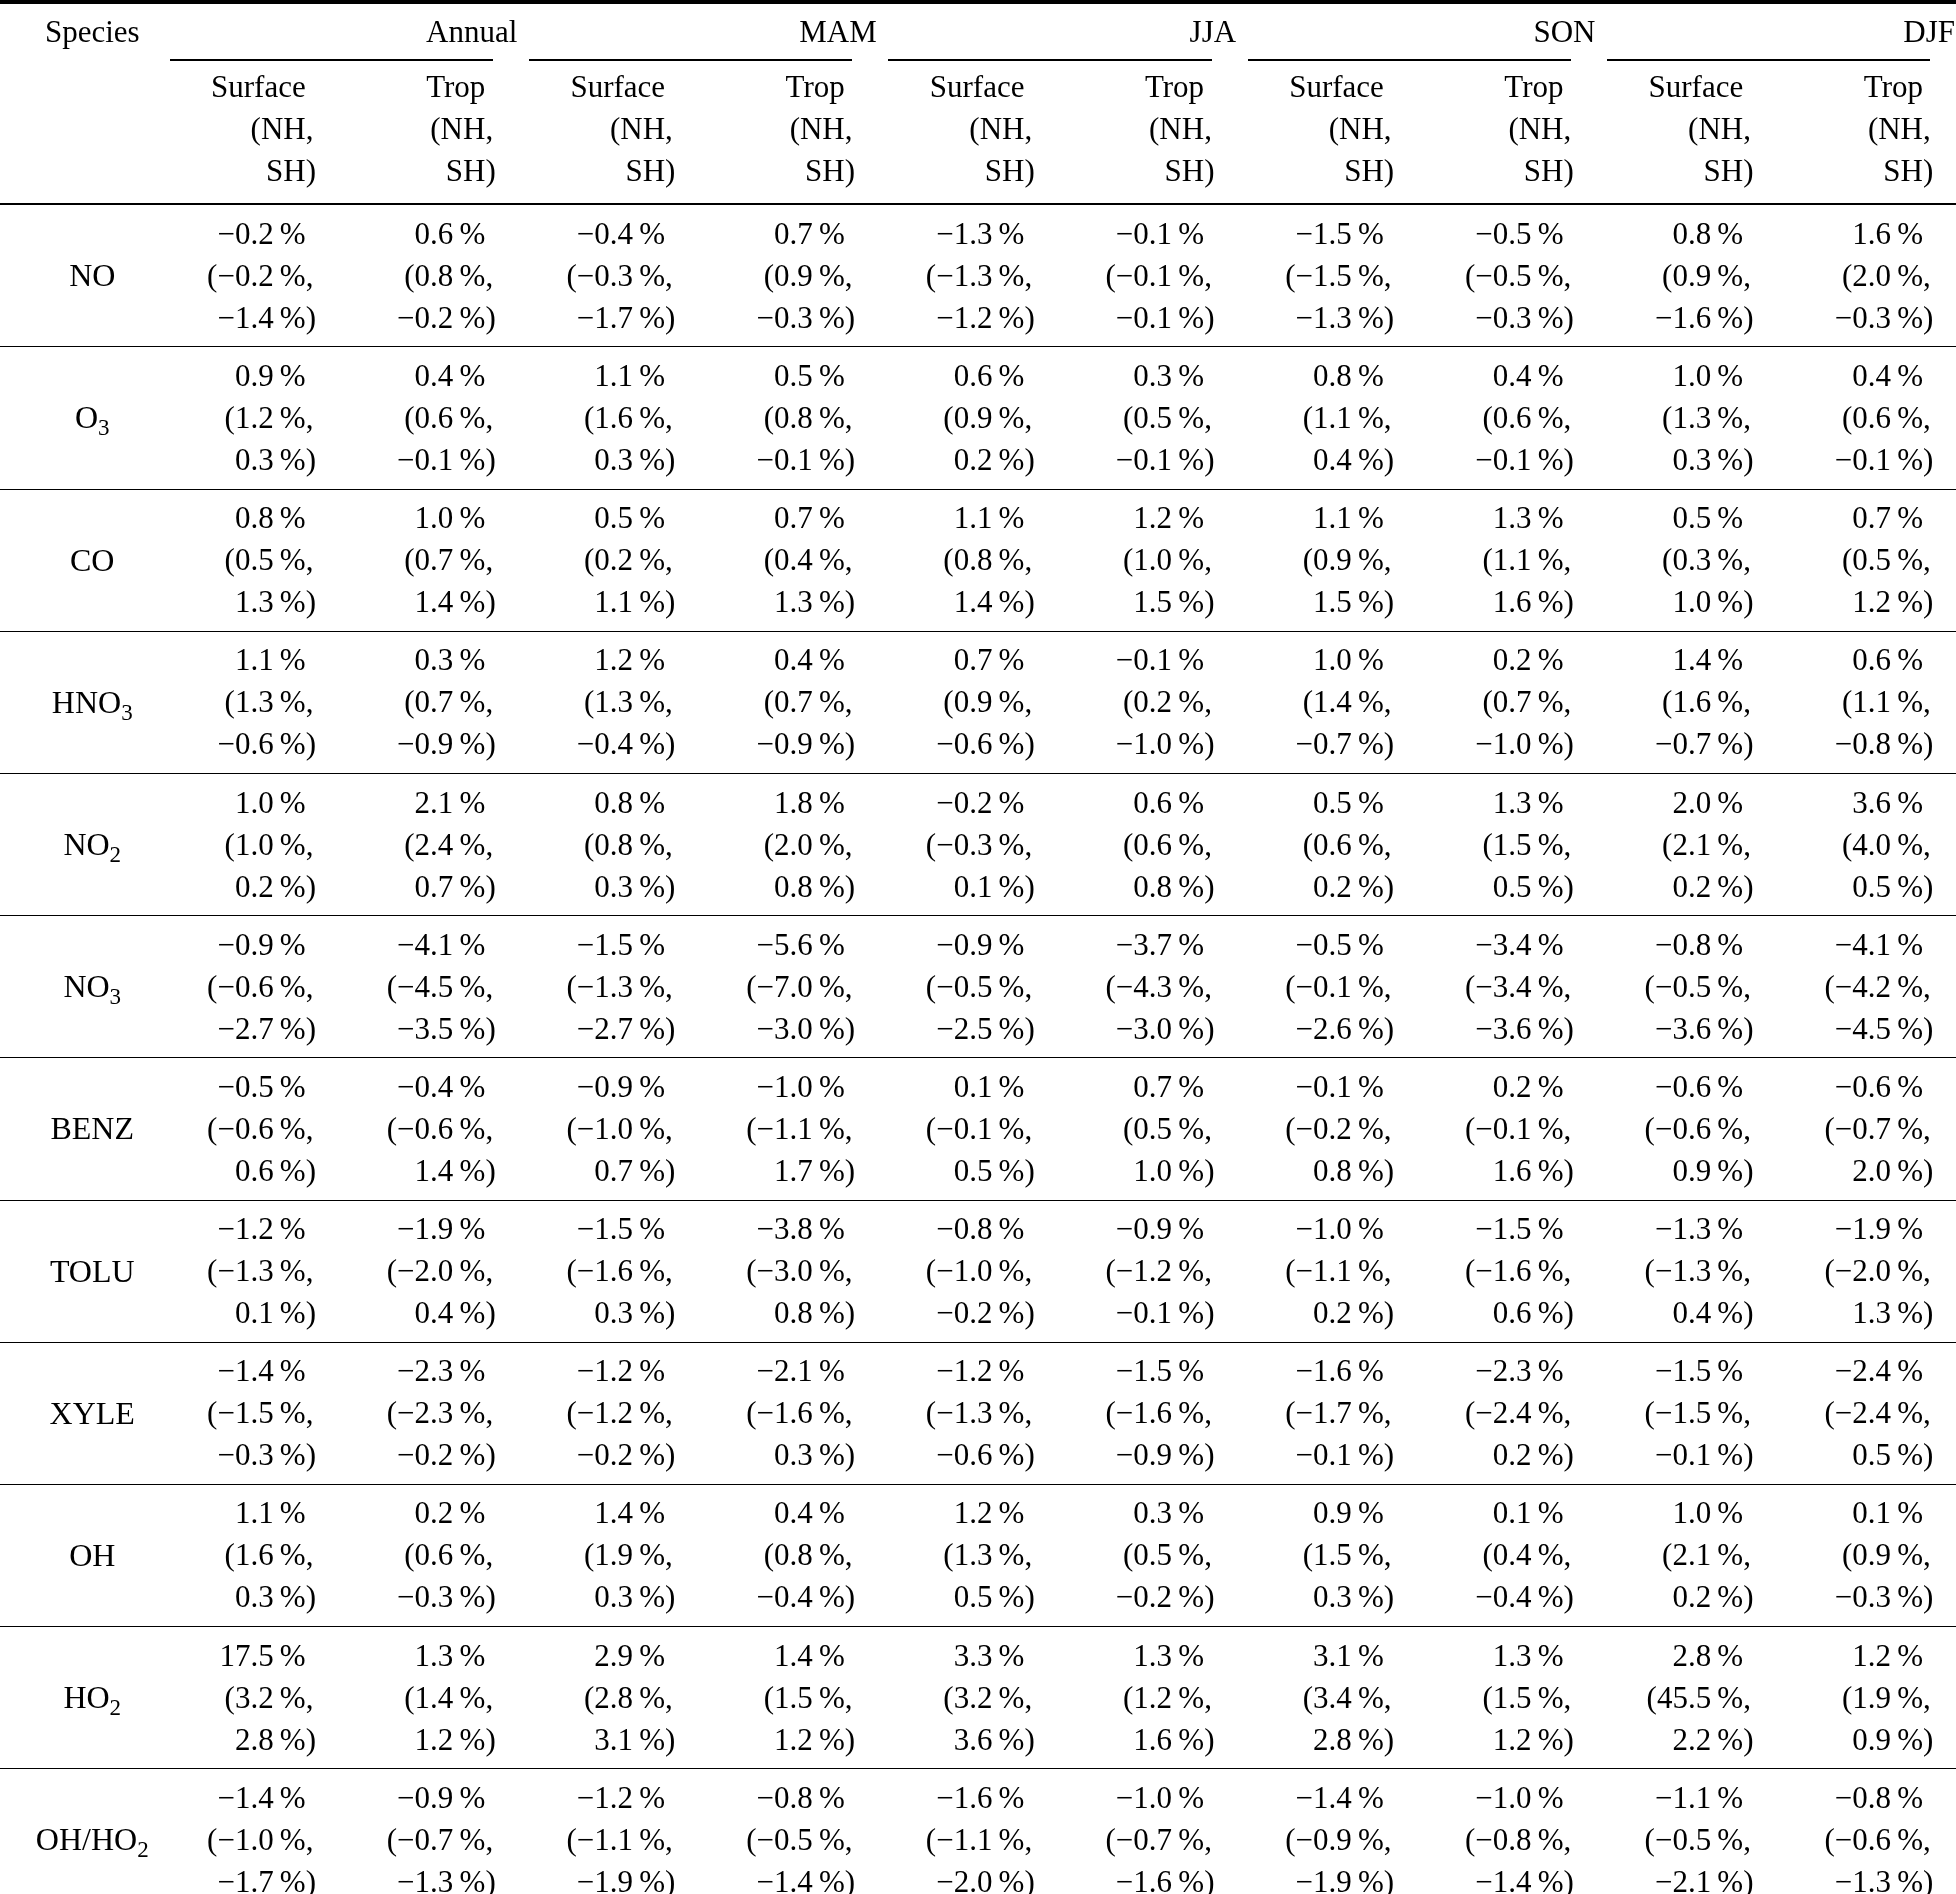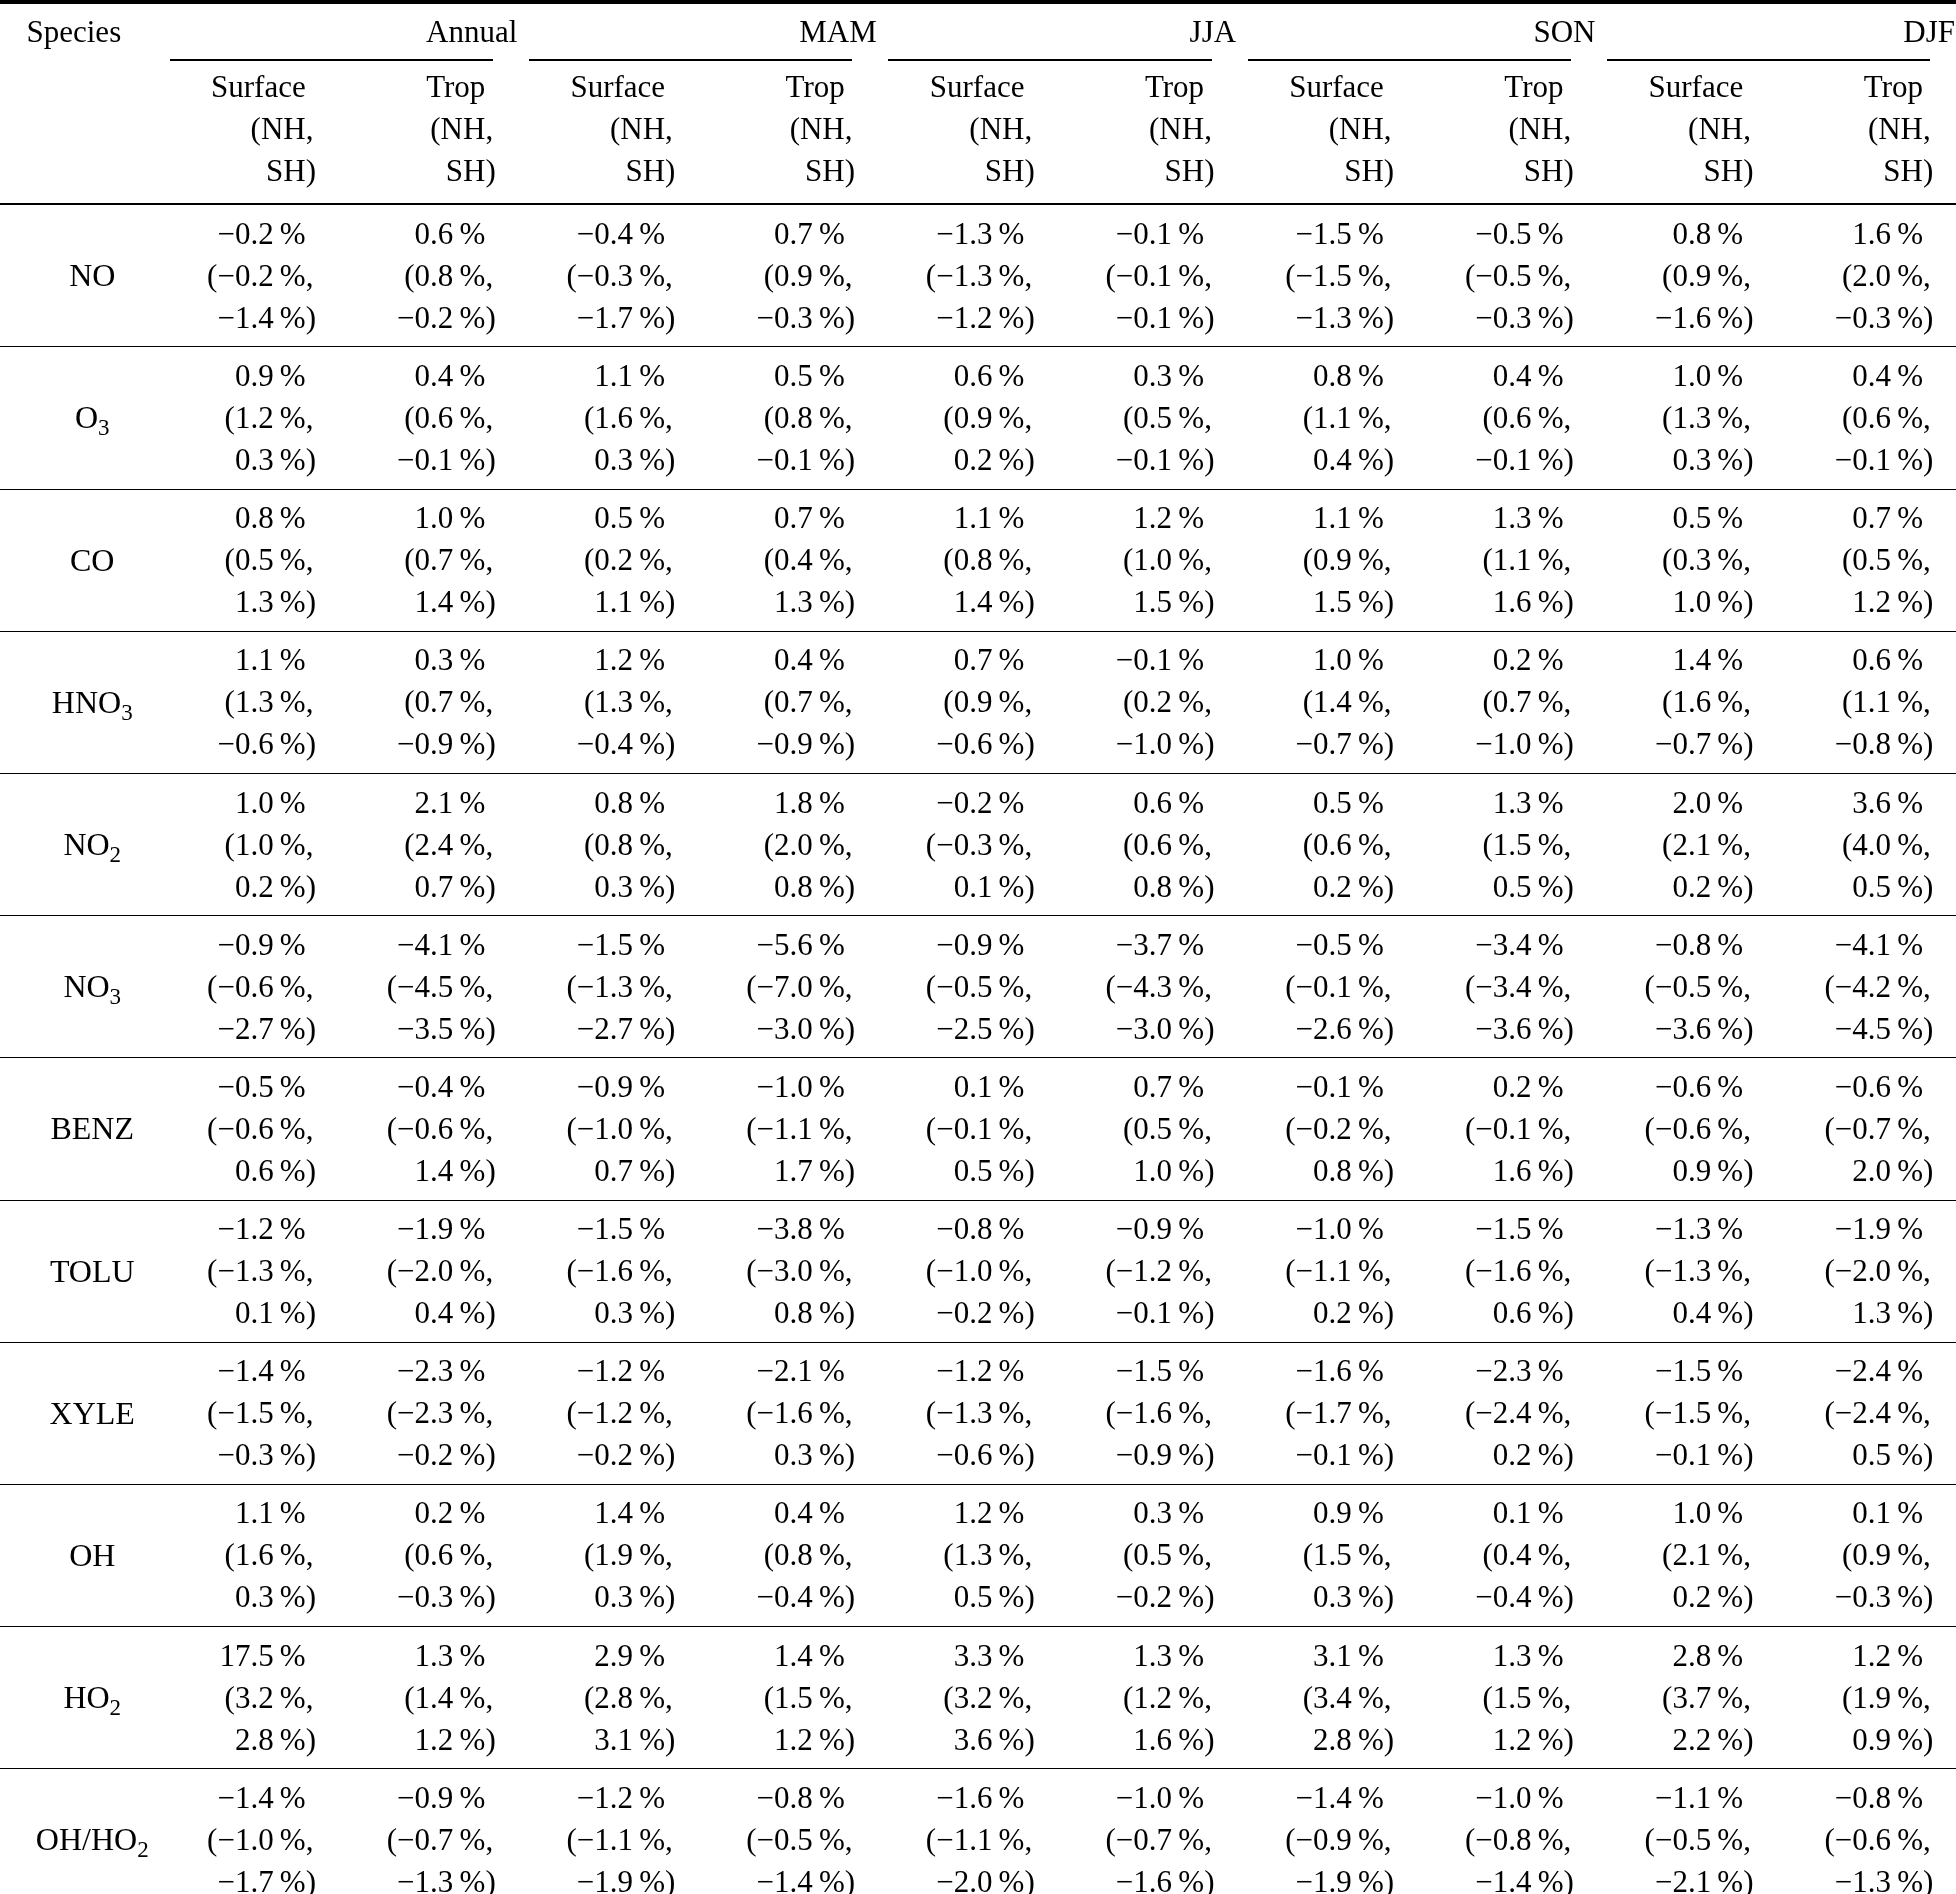--- a/index.html
+++ b/index.html
@@ -14,21 +14,21 @@
     table-layout: fixed;
     border-collapse: collapse;
     border-top: 4.7px solid #000;
     border-bottom: 2.8px solid #000;
   }
   col.c-species { width: 159px; }
   th { font-weight: normal; }
   
   tr.group-row th { vertical-align: top; padding-top: 9.5px; }
   th.species-head {
-    text-align: left; vertical-align: top;
+    text-align: center; vertical-align: top;
     padding-left: 26.5px; padding-top: 9.5px;
     font-size: 31px; line-height: 36px;
   }
   .glabel { text-align: right; font-size: 31px; line-height: 36px; }
   .grule { height: 0; border-bottom: 2.4px solid #000; margin: 9.5px 24.6px 0 9.5px; }
   
   tr.sub-row th { padding: 3.8px 0 11.4px 0; vertical-align: top; margin-top: 32px; }
   
   .ln {
     display: flex; justify-content: flex-end;
@@ -711,21 +711,21 @@
           <div class="ln"><span class="v">(3.4 %</span><span class="tail">,</span></div>
           <div class="ln"><span class="v">2.8 %</span><span class="tail">)</span></div>
         </td>
         <td>
           <div class="ln"><span class="v">1.3 %</span><span class="tail"></span></div>
           <div class="ln"><span class="v">(1.5 %</span><span class="tail">,</span></div>
           <div class="ln"><span class="v">1.2 %</span><span class="tail">)</span></div>
         </td>
         <td>
           <div class="ln"><span class="v">2.8 %</span><span class="tail"></span></div>
-          <div class="ln"><span class="v">(3.7 %</span><span class="tail">,</span></div>
+          <div class="ln"><span class="v">(45.5 %</span><span class="tail">,</span></div>
           <div class="ln"><span class="v">2.2 %</span><span class="tail">)</span></div>
         </td>
         <td>
           <div class="ln"><span class="v">1.2 %</span><span class="tail"></span></div>
           <div class="ln"><span class="v">(1.9 %</span><span class="tail">,</span></div>
           <div class="ln"><span class="v">0.9 %</span><span class="tail">)</span></div>
         </td>
       </tr>
       <tr>
         <th class="species-cell">OH/HO<sub>2</sub></th>

